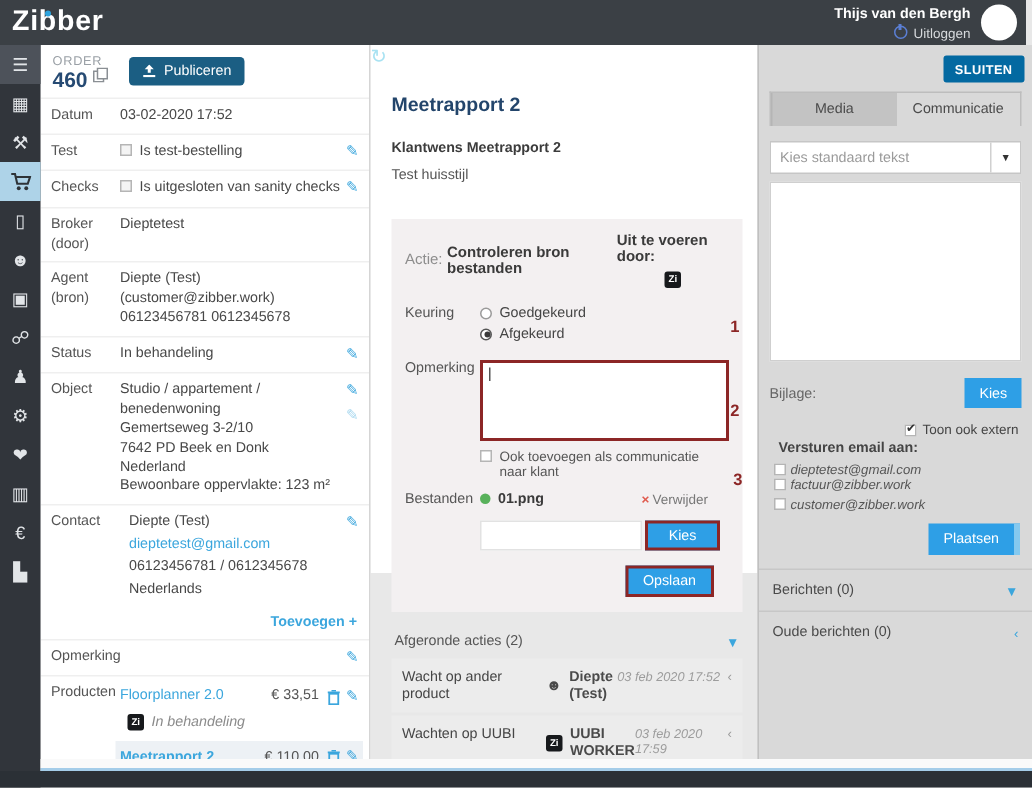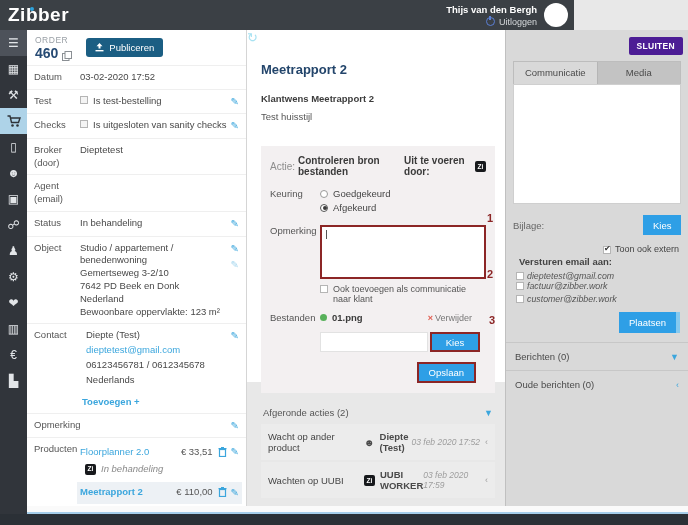--- a/index.html
+++ b/index.html
@@ -6,21 +6,21 @@
   html,body { width:688px; height:525px; }
   body {
     position: relative;
     font-family: "Liberation Sans", sans-serif;
     background: #e8e8e8;
     overflow: hidden;
     font-size: 10px;
     color: #444;
   }
   
-  .topbar { position:absolute; top:0; left:0; width:574px; height:30px; background:#3b4045; z-index:30; display:flex; align-items:center; }
+  .topbar { position:absolute; top:0; left:0; width:684px; height:30px; background:#3b4045; z-index:30; display:flex; align-items:center; }
   .logo { color:#fff; font-size:19px; font-weight:bold; letter-spacing:0.5px; margin-left:8px; position:relative; }
   .logo-dot { position:absolute; top:3px; left:22px; width:4px; height:4px; border-radius:50%; background:#2ea3dd; }
   .tb-right { margin-left:auto; display:flex; align-items:center; gap:7px; margin-right:6px; }
   .tb-user { text-align:right; }
   .tb-name { color:#fff; font-weight:bold; font-size:9.5px; }
   .tb-logout { color:#d6d9dc; font-size:9px; display:flex; align-items:center; justify-content:flex-end; gap:4px; margin-top:2px; }
   .power-ic { width:9px; height:9px; border:1.5px solid #5b7fd4; border-radius:50%; position:relative; display:inline-block; }
   .power-ic::after { content:''; position:absolute; left:2.5px; top:-2px; width:1.5px; height:4px; background:#5b7fd4; }
   .avatar { width:24px; height:24px; border-radius:50%; background:#fff; }
   
@@ -30,35 +30,35 @@
   .rail-item.active { background:#aed3e8; color:#2e3338; }
   .rail-item svg { display:block; }
   
   .footer-bar { position:absolute; bottom:0; left:0; width:688px; height:11px; background:#2b3036; z-index:25; }
   .blue-line { position:absolute; bottom:11px; left:27px; right:0; height:2px; background:#a5cde9; z-index:25; }
   .bottom-strip { position:absolute; bottom:13px; left:27px; right:0; height:6px; background:#fafafa; z-index:24; }
   
   .left-panel { position:absolute; left:27px; top:30px; width:220px; bottom:19px; background:#fff; border-right:1px solid #d5d5d5; overflow:hidden; z-index:10; }
   .lp-head { display:flex; align-items:flex-start; padding:5px 8px 4px; }
   .order-label { font-size:8.5px; color:#9aa0a6; letter-spacing:0.5px; }
-  .order-num-row { display:flex; align-items:flex-end; gap:4px; }
+  .order-num-row { display:flex; align-items:flex-start; gap:4px; }
   .order-num { font-size:14px; font-weight:bold; color:#264a73; }
   .pub-btn { margin-left:14px; margin-top:3px; background:#1b5e83; color:#fff; border:none; border-radius:3px; font-size:9.5px; padding:4px 9px; display:flex; align-items:center; gap:5px; cursor:pointer; font-family:inherit; }
   .lp-row { display:flex; border-top:1px solid #efefef; padding:5px 7px; font-size:9.5px; line-height:1.35; }
   .lp-label { width:46px; flex-shrink:0; color:#555; }
   .lp-val { flex:1; color:#484848; min-width:0; }
   .pencil { color:#3ba6dd; font-size:10px; margin-left:4px; flex-shrink:0; cursor:pointer; }
   .pencil.light { color:#a9d8ef; }
   .pencil-col { display:flex; flex-direction:column; gap:3px; }
   .cb { width:8px; height:8px; border:1px solid #b5b5b5; background:#f4f4f4; display:inline-block; flex-shrink:0; margin-right:5px; margin-top:1px; }
   .cb.white { background:#fff; }
   .cb.checked { position:relative; }
   .cb.checked::after { content:'✔'; position:absolute; top:-3px; left:0px; font-size:8px; color:#333; }
   .link { color:#3ba6dd; text-decoration:none; cursor:pointer; }
-  .toevoegen-row { display:flex; justify-content:flex-start; padding:4px 8px 6px;margin-left:47px; }
+  .toevoegen-row { display:flex; justify-content:flex-end; padding:4px 8px 6px;margin-left:47px; }
   .toevoegen { color:#3ba6dd; font-size:9.5px; font-weight:bold; cursor:pointer; }
   .prod { padding:2px 0 4px; }
   .prod.selected { background:#edf1f5; margin:2px -3px 0; padding:4px 3px 5px; }
   .prod-top { display:flex; align-items:center; }
   .prod-name { color:#3ba6dd; cursor:pointer; }
   .prod-name.bold { font-weight:bold; }
   .prod-price { margin-left:auto; color:#555; }
   .ticon { margin-left:5px; cursor:pointer; display:flex; }
   .prod-sub { display:flex; align-items:center; gap:5px; color:#8a8a8a; font-style:italic; margin-top:4px; padding-left:5px; }
   .zi-badge { background:#17191c; color:#fff; font-size:6.5px; font-style:normal; font-weight:bold; width:11px; height:11px; display:inline-flex; align-items:center; justify-content:center; border-radius:2px; flex-shrink:0; }
@@ -68,21 +68,21 @@
   .refresh-ic { position:absolute; left:0px; top:0px; color:#a8e2f2; font-size:13px; }
   .mid-title { font-size:13px; color:#23456b; font-weight:600; margin-top:22px; }
   .mid-sub { font-weight:bold; color:#3c3c3c; margin-top:16px; font-size:9.5px; }
   .mid-subtext { color:#555; margin-top:7px; font-size:9.5px; }
   .card { background:#f3f0f1; margin-top:24px; padding:9px 9px 10px; position:relative; }
   .c-row { display:flex; font-size:9.5px; margin-bottom:9px; }
   .c-label { width:50px; flex-shrink:0; color:#555; }
   .action-row { display:flex; align-items:center; margin-bottom:11px; }
   .action-label { color:#8d8d8d; }
   .action-value { font-weight:bold; color:#3a3a3a; margin-left:3px; }
-  .assignee { margin-left:auto; display:flex; align-items:center; gap:4px; font-weight:bold; color:#3a3a3a; }
+  .assignee { margin-left:auto; display:flex; align-items:center; gap:4px; font-weight:bold; color:#3a3a3a;flex-direction:column; }
   .radio { width:8px; height:8px; border:1px solid #9a9a9a; border-radius:50%; background:#fff; display:inline-block; margin-right:5px; flex-shrink:0; }
   .radio.sel { border-color:#555; position:relative; }
   .radio.sel::after { content:''; position:absolute; left:1.5px; top:1.5px; width:4px; height:4px; border-radius:50%; background:#3a3a3a; }
   .radio-line { display:flex; align-items:center; margin-bottom:3px; }
   .note-box { width:172px; height:54px; background:#fff; border:2px solid #8c2626; position:relative; }
   .caret { position:absolute; left:4px; top:3px; width:1px; height:9px; background:#555; }
   .ann { position:absolute; color:#8c2626; font-weight:bold; font-size:11px; }
   .ann1 { right:2px; top:66px; }
   .ann2 { right:2px; top:122px; }
   .ann3 { right:0px; top:168px; }
@@ -92,30 +92,30 @@
   .fname { color:#3a3a3a; font-weight:600; }
   .remove { margin-left:auto; margin-right:14px; color:#777; font-size:9px; display:flex; align-items:center; gap:2px; cursor:pointer; }
   .remove .x { color:#e05a4e; font-weight:bold; }
   .upload-row { display:flex; margin-left:50px; margin-bottom:10px; }
   .file-box { width:108px; height:20px; background:#fff; border:1px solid #e2e2e2; }
   .kies-btn { width:50px; height:20px; background:#2e9fe6; color:#fff; font-size:9.5px; display:flex; align-items:center; justify-content:center; border:2px solid #8c2626; margin-left:2px; cursor:pointer; }
   .opslaan-row { display:flex; justify-content:flex-end; margin-right:10px; }
   .opslaan-btn { background:#2e9fe6; color:#fff; font-size:9.5px; padding:3px 10px; border:2px solid #8c2626; cursor:pointer; }
   .done-head { display:flex; align-items:center; margin-top:10px; padding:4px 2px; font-size:9.5px; color:#555; }
   .chev { margin-left:auto; color:#3ba6dd; font-size:9px; cursor:pointer; }
-  .done-row { display:flex; align-items:center; background:#ececec; margin-top:2px; padding:7px 7px; font-size:9.5px; color:#454545; }
+  .done-row { display:flex; align-items:flex-start; background:#ececec; margin-top:2px; padding:7px 7px; font-size:9.5px; color:#454545; }
   .d-act { width:96px; flex-shrink:0; }
   .d-by { display:flex; align-items:center; gap:5px; flex:1; font-weight:600; color:#4a4a4a; }
   .d-date { font-style:italic; color:#9d9d9d; font-size:8.5px; margin-left:auto; }
   .d-chev { color:#9d9d9d; margin-left:5px; font-size:9px; }
   .person-ic { color:#4a4a4a; font-size:10px; }
   
   .right-panel { position:absolute; left:505px; top:30px; width:183px; bottom:13px; background:#d9d9d9; border-left:1px solid #c0c0c0; z-index:6; }
   .rp-top { display:flex; justify-content:flex-end; padding:7px 5px 6px; }
-  .sluiten-btn { background:#4c1d95; color:#fff; font-size:8.5px; font-weight:bold; padding:4px 8px; border-radius:2px; border:none; cursor:pointer; letter-spacing:0.3px; font-family:inherit; }
+  .sluiten-btn { background:#0369a1; color:#fff; font-size:8.5px; font-weight:bold; padding:4px 8px; border-radius:2px; border:none; cursor:pointer; letter-spacing:0.3px; font-family:inherit; }
   .tabs { display:flex; margin:0 7px; border:1px solid #bdbdbd; border-bottom:none; }
   .tab { flex:1; text-align:center; padding:5px 0 6px; font-size:9.5px; color:#4a4a4a; cursor:pointer; }
   .tab.inactive { background:#c3c3c3; border-left:1px solid #b5b5b5; }
   .rp-select { display:flex; align-items:stretch; background:#fff; border:1px solid #c6c6c6; margin:10px 7px 5px; height:22px; }
   .rp-select-text { flex:1; display:flex; align-items:center; padding:0 6px; color:#9a9a9a; font-size:9.5px; }
   .rp-select-arrow { width:20px; border-left:1px solid #d0d0d0; display:flex; align-items:center; justify-content:center; color:#333; font-size:7px; }
   .rp-textarea { background:#fff; margin:0 7px; height:120px; border:1px solid #cfcfcf; }
   .bijlage-row { display:flex; align-items:center; margin:11px 7px 0;gap:48px; }
   .bijlage-label { color:#666; font-size:9.5px; width:40px; }
   .bijlage-box { flex:1; height:20px; background:#e6e6e6; margin-right:3px; }
@@ -237,21 +237,25 @@
     <span class="lp-val">Is uitgesloten van sanity checks</span>
     <span class="pencil">✎</span>
   </div>
 
   <div class="lp-row">
     <span class="lp-label">Broker (door)</span>
     <span class="lp-val">Dieptetest</span>
   </div>
 
   <div class="lp-row">
-    <span class="lp-label">Agent (email)</span>
+    <span class="lp-label">Agent (bron)</span>
+    <span class="lp-val">
+      <div>Diepte (Test) (customer@zibber.work)</div>
+      <div>06123456781 0612345678</div>
+    </span>
   </div>
 
   <div class="lp-row">
     <span class="lp-label">Status</span>
     <span class="lp-val">In behandeling</span>
     <span class="pencil">✎</span>
   </div>
 
   <div class="lp-row">
     <span class="lp-label">Object</span>
@@ -423,24 +427,28 @@
     <span class="d-chev">‹</span>
   </div>
 </div>
 
 <div class="right-panel">
   <div class="rp-top">
     <button class="sluiten-btn">SLUITEN</button>
   </div>
 
   <div class="tabs">
+    <div class="tab inactive">Media</div>
     <div class="tab">Communicatie</div>
-    <div class="tab inactive">Media</div>
-  </div>
-
+  </div>
+
+  <div class="rp-select">
+    <span class="rp-select-text">Kies standaard tekst</span>
+    <span class="rp-select-arrow">▼</span>
+  </div>
 
   <div class="rp-textarea"></div>
 
   <div class="bijlage-row">
     <span class="bijlage-label">Bijlage:</span>
     <span class="bijlage-box"></span>
     <button class="rp-kies">Kies</button>
   </div>
 
   <div class="toon-row">

